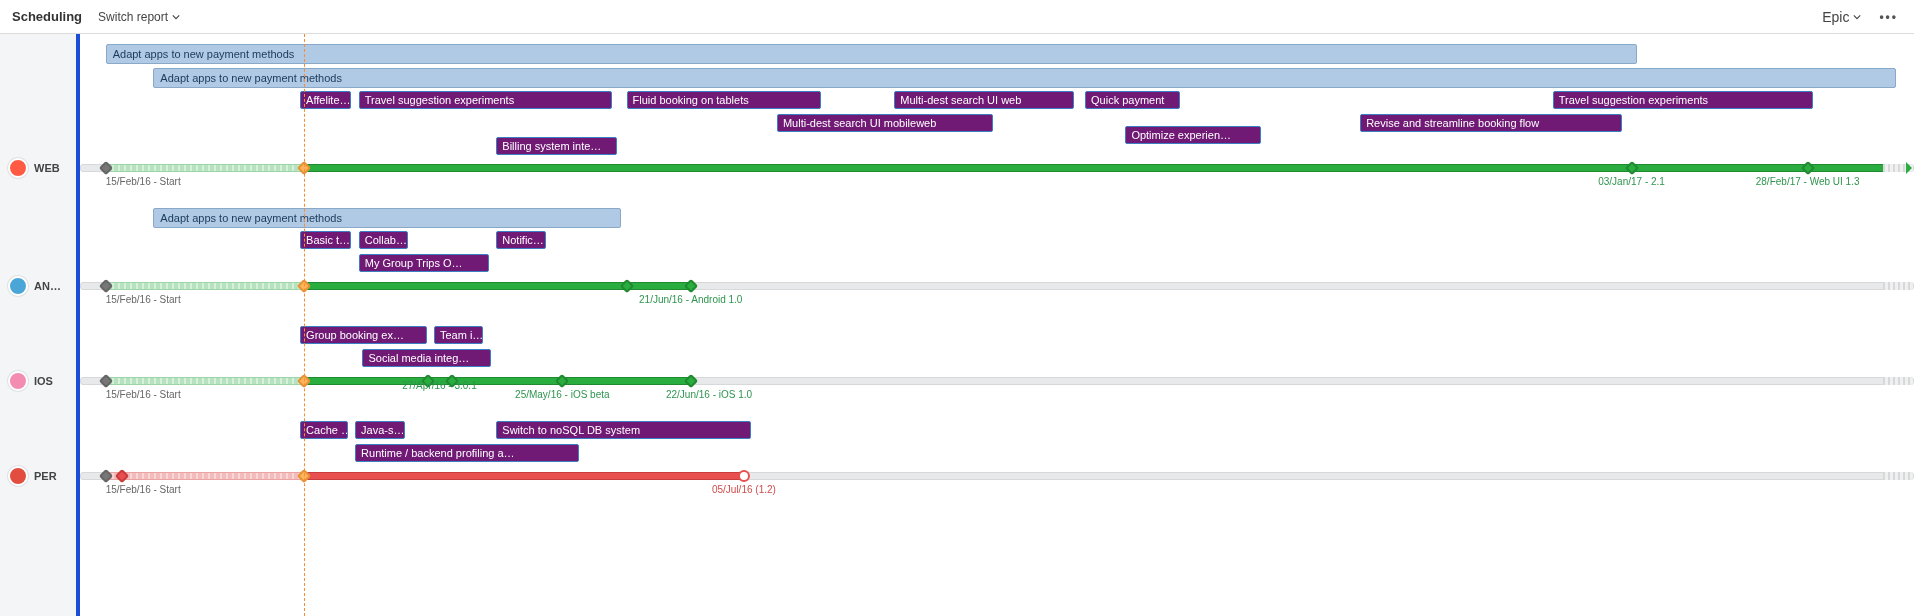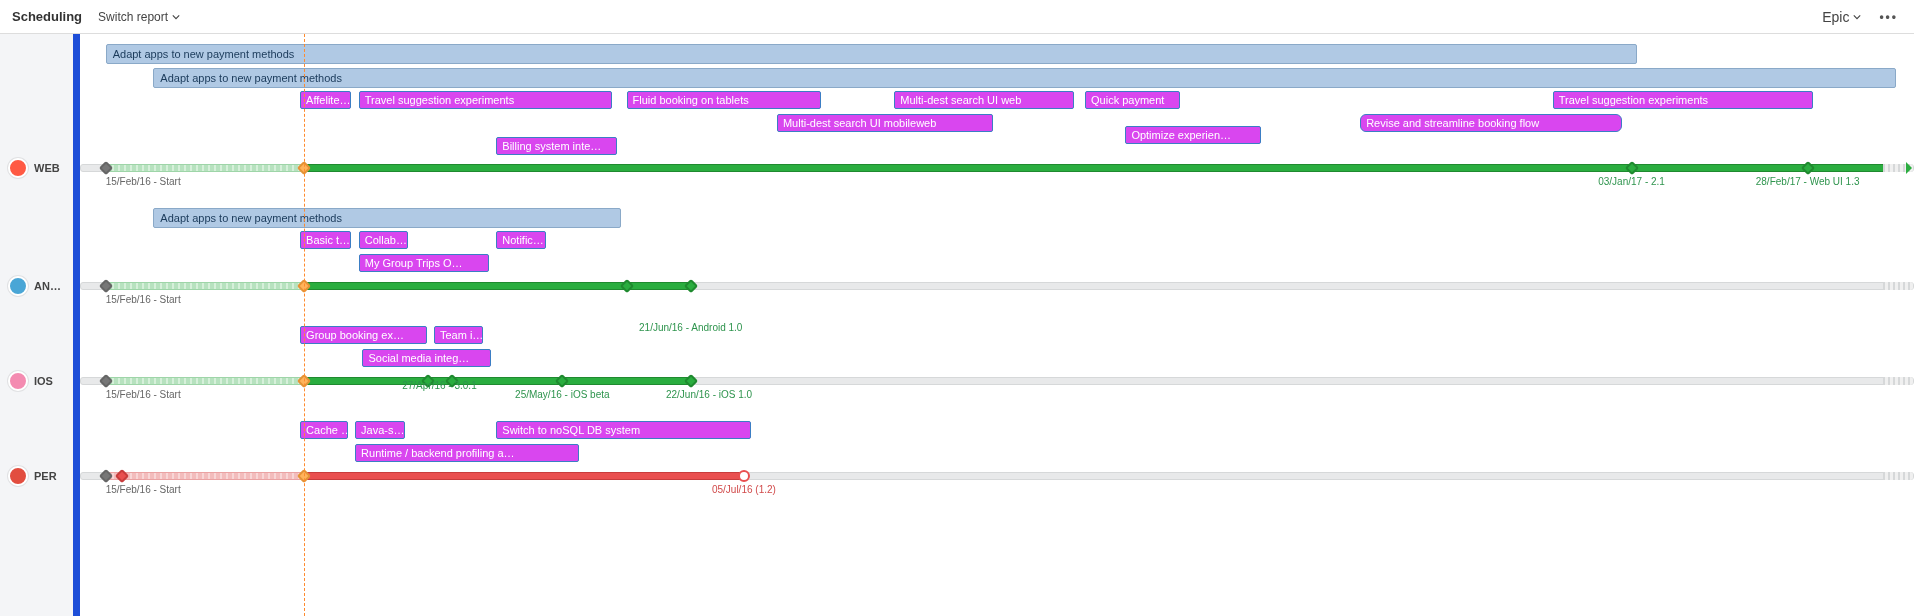--- a/index.html
+++ b/index.html
@@ -39,21 +39,21 @@
 
   .main {
     position: relative;
     height: calc(100vh - 34px);
     display: flex;
   }
 
   .lane-sidebar {
     width: 80px;
     background: #f4f5f7;
-    border-right: 7px solid #1d4ed8;
+    border-right: 4px solid #1d4ed8;
     position: relative;
   }
   .lane-label {
     position: absolute;
     left: 8px;
     display: flex;
     align-items: center;
     gap: 6px;
   }
   .lane-avatar {
@@ -92,21 +92,21 @@
     color: #1a3a5a;
     white-space: nowrap;
     overflow: hidden;
     cursor: default;
   }
 
   .task-bar {
     position: absolute;
     height: 18px;
     border-radius: 2px;
-    background: #d946ef;
+    background: #701a75;
     border: 1px solid #3b7ec4;
     display: flex;
     align-items: center;
     padding: 0 5px;
     font-size: 11px;
     color: #fff;
     white-space: nowrap;
     overflow: hidden;
     text-overflow: ellipsis;
     cursor: pointer;
@@ -228,21 +228,21 @@
       <div class="group-bar" style="left: 4%; width: 95%; top: 34px;">Adapt apps to new payment methods</div>
       <div class="group-bar" style="left: 4%; width: 25.5%; top: 174px;">Adapt apps to new payment methods</div>
       <div class="task-bar" style="left: 12%; width: 2.8%; top: 57px;">Affelite…</div>
       <div class="task-bar" style="left: 15.2%; width: 13.8%; top: 57px;">Travel suggestion experiments</div>
       <div class="task-bar" style="left: 29.8%; width: 10.6%; top: 57px;">Fluid booking on tablets</div>
       <div class="task-bar" style="left: 44.4%; width: 9.8%; top: 57px;">Multi-dest search UI web</div>
       <div class="task-bar" style="left: 54.8%; width: 5.2%; top: 57px;">Quick payment</div>
       <div class="task-bar" style="left: 80.3%; width: 14.2%; top: 57px;">Travel suggestion experiments</div>
       <div class="task-bar" style="left: 38%; width: 11.8%; top: 80px;">Multi-dest search UI mobileweb</div>
       <div class="task-bar" style="left: 57%; width: 7.4%; top: 80px; margin-top: 12px;">Optimize experien…</div>
-      <div class="task-bar" style="left: 69.8%; width: 14.3%; top: 80px; border-radius: 6px;">Revise and streamline booking flow</div>
+      <div class="task-bar" style="left: 69.8%; width: 14.3%; top: 80px;">Revise and streamline booking flow</div>
       <div class="task-bar" style="left: 22.7%; width: 6.6%; top: 103px;">Billing system inte…</div>
       <div class="task-bar" style="left: 12%; width: 2.8%; top: 197px;">Basic t…</div>
       <div class="task-bar" style="left: 15.2%; width: 2.7%; top: 197px;">Collab…</div>
       <div class="task-bar" style="left: 22.7%; width: 2.7%; top: 197px;">Notific…</div>
       <div class="task-bar" style="left: 15.2%; width: 7.1%; top: 220px;">My Group Trips O…</div>
       <div class="task-bar" style="left: 12%; width: 6.9%; top: 292px;">Group booking ex…</div>
       <div class="task-bar" style="left: 19.3%; width: 2.7%; top: 292px;">Team i…</div>
       <div class="task-bar" style="left: 15.4%; width: 7%; top: 315px;">Social media integ…</div>
       <div class="task-bar" style="left: 12%; width: 2.6%; top: 387px;">Cache …</div>
       <div class="task-bar" style="left: 15%; width: 2.7%; top: 387px;">Java-s…</div>
@@ -264,21 +264,21 @@
       <div class="axis" style="top: 248px;">
         <div class="axis-fill faded-green" style="left: 1.4%; width: 10.8%;"></div>
         <div class="axis-fill green" style="left: 12.2%; width: 21.1%;"></div>
         <div class="axis-end-hatch"></div>
       </div>
       <div class="marker start" style="left: 1.4%; top: 252px;"></div>
       <div class="marker today" style="left: 12.2%; top: 252px;"></div>
       <div class="marker green" style="left: 29.8%; top: 252px;"></div>
       <div class="marker green" style="left: 33.3%; top: 252px;"></div>
       <div class="tick-label " style="left: 1.4%; top: 260px; transform: translateX(0px);">15/Feb/16 - Start</div>
-      <div class="tick-label green" style="left: 33.3%; top: 260px; margin-top: 28px;">21/Jun/16 - Android 1.0</div>
+      <div class="tick-label green" style="left: 33.3%; top: 260px;">21/Jun/16 - Android 1.0</div>
       <div class="axis" style="top: 343px;">
         <div class="axis-fill faded-green" style="left: 1.4%; width: 10.8%;"></div>
         <div class="axis-fill green" style="left: 12.2%; width: 21.1%;"></div>
         <div class="axis-end-hatch"></div>
       </div>
       <div class="marker start" style="left: 1.4%; top: 347px;"></div>
       <div class="marker today" style="left: 12.2%; top: 347px;"></div>
       <div class="marker green" style="left: 19%; top: 347px;"></div>
       <div class="marker green" style="left: 20.3%; top: 347px;"></div>
       <div class="marker green" style="left: 26.3%; top: 347px;"></div>

